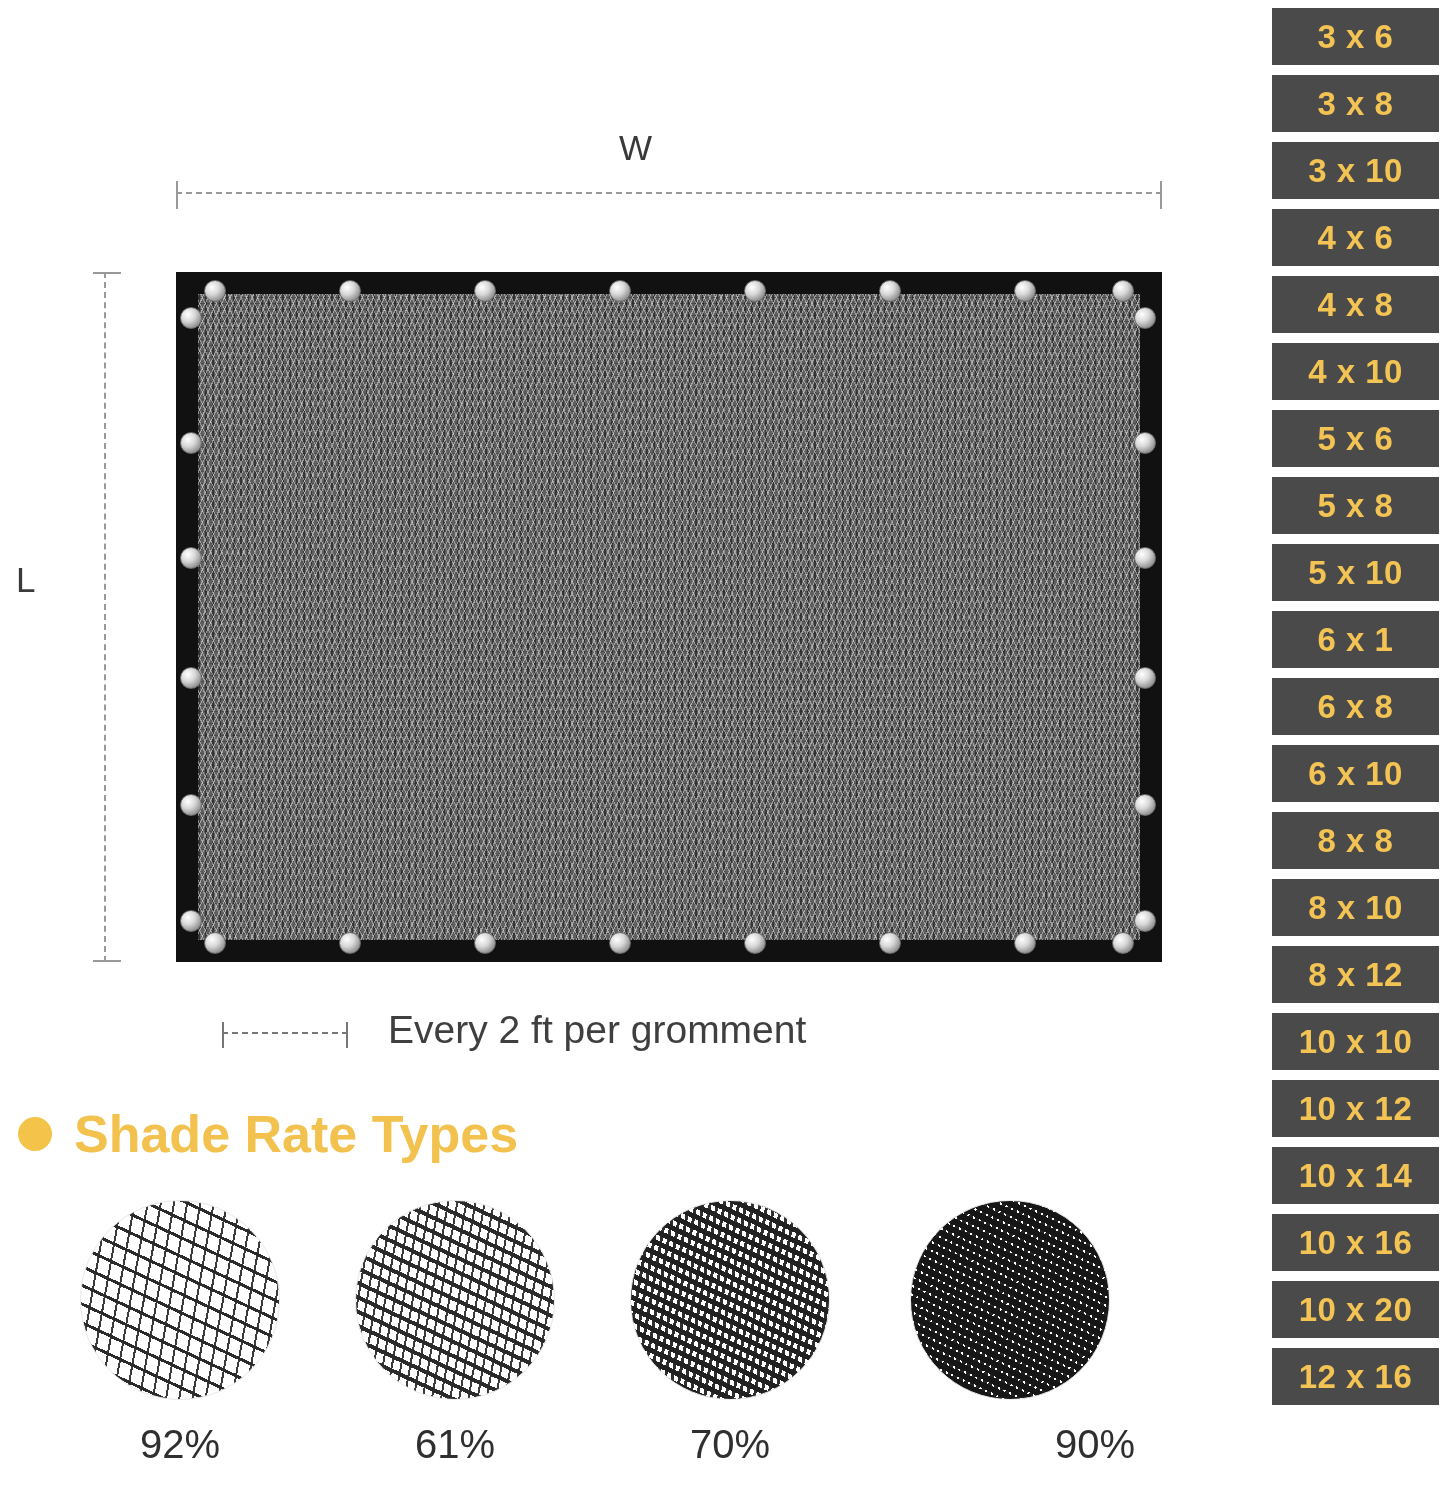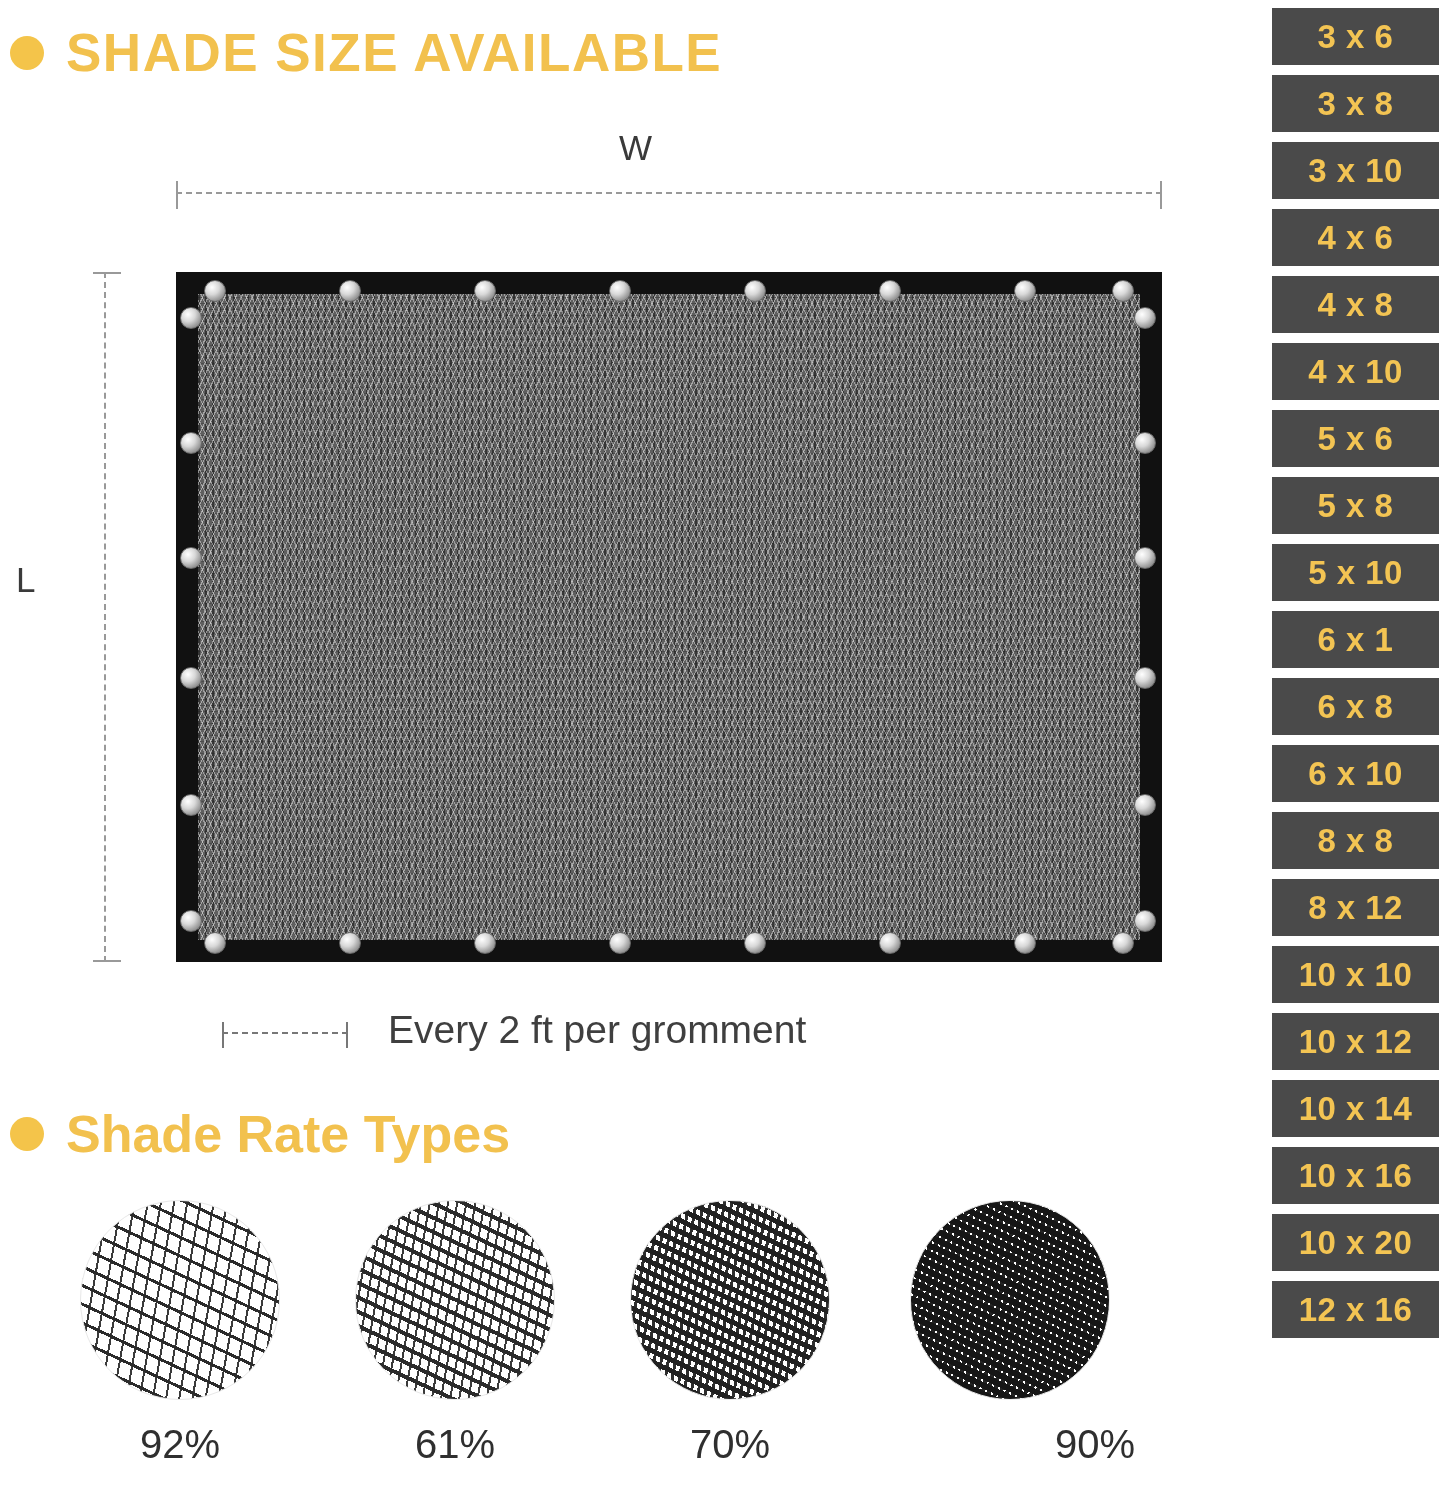--- a/index.html
+++ b/index.html
@@ -49,21 +49,21 @@
   }
   .heading-title {
     font-size: 53px;
     font-weight: 800;
     color: #f2c14e;
     letter-spacing: 0.5px;
     white-space: nowrap;
   }
   #heading-shade-size { left: 10px; top: 22px; }
   #heading-shade-size .heading-title { letter-spacing: 1.5px; }
-  #heading-shade-rate { left: 10px; top: 1104px; text-align: center; }
+  #heading-shade-rate { left: 18px; top: 1104px; text-align: center; }
   #heading-shade-rate .heading-title { font-size: 52px; letter-spacing: 0px; }
 
   
   .diagram { position: absolute; left: 0; top: 0; width: 1272px; height: 1080px; }
 
   .label-w {
     position: absolute;
     left: 619px; top: 128px;
     font-size: 35px;
     color: #3a3a3a;
@@ -215,24 +215,20 @@
     letter-spacing: 0.5px;
   }
 </style>
 </head>
 <body>
 
 <div class="page">
 
   <div class="left-col">
 
-    <div class="heading" id="heading-shade-size">
-      <span class="bullet"></span>
-      <span class="heading-title">SHADE SIZE AVAILABLE</span>
-    </div>
 
     <div class="diagram">
 
       <div class="label-w">W</div>
       <div class="label-l">L</div>
 
       <div class="meas-top"></div>
       <div class="meas-left"></div>
 
       <div class="tarp">
@@ -313,20 +309,21 @@
       <div class="size-item">4 x 6</div>
       <div class="size-item">4 x 8</div>
       <div class="size-item">4 x 10</div>
       <div class="size-item">5 x 6</div>
       <div class="size-item">5 x 8</div>
       <div class="size-item">5 x 10</div>
       <div class="size-item">6 x 1</div>
       <div class="size-item">6 x 8</div>
       <div class="size-item">6 x 10</div>
       <div class="size-item">8 x 8</div>
+      <div class="size-item">8 x 10</div>
       <div class="size-item">8 x 12</div>
       <div class="size-item">10 x 10</div>
       <div class="size-item">10 x 12</div>
       <div class="size-item">10 x 14</div>
       <div class="size-item">10 x 16</div>
       <div class="size-item">10 x 20</div>
       <div class="size-item">12 x 16</div>
     </div>
   </div>
 

